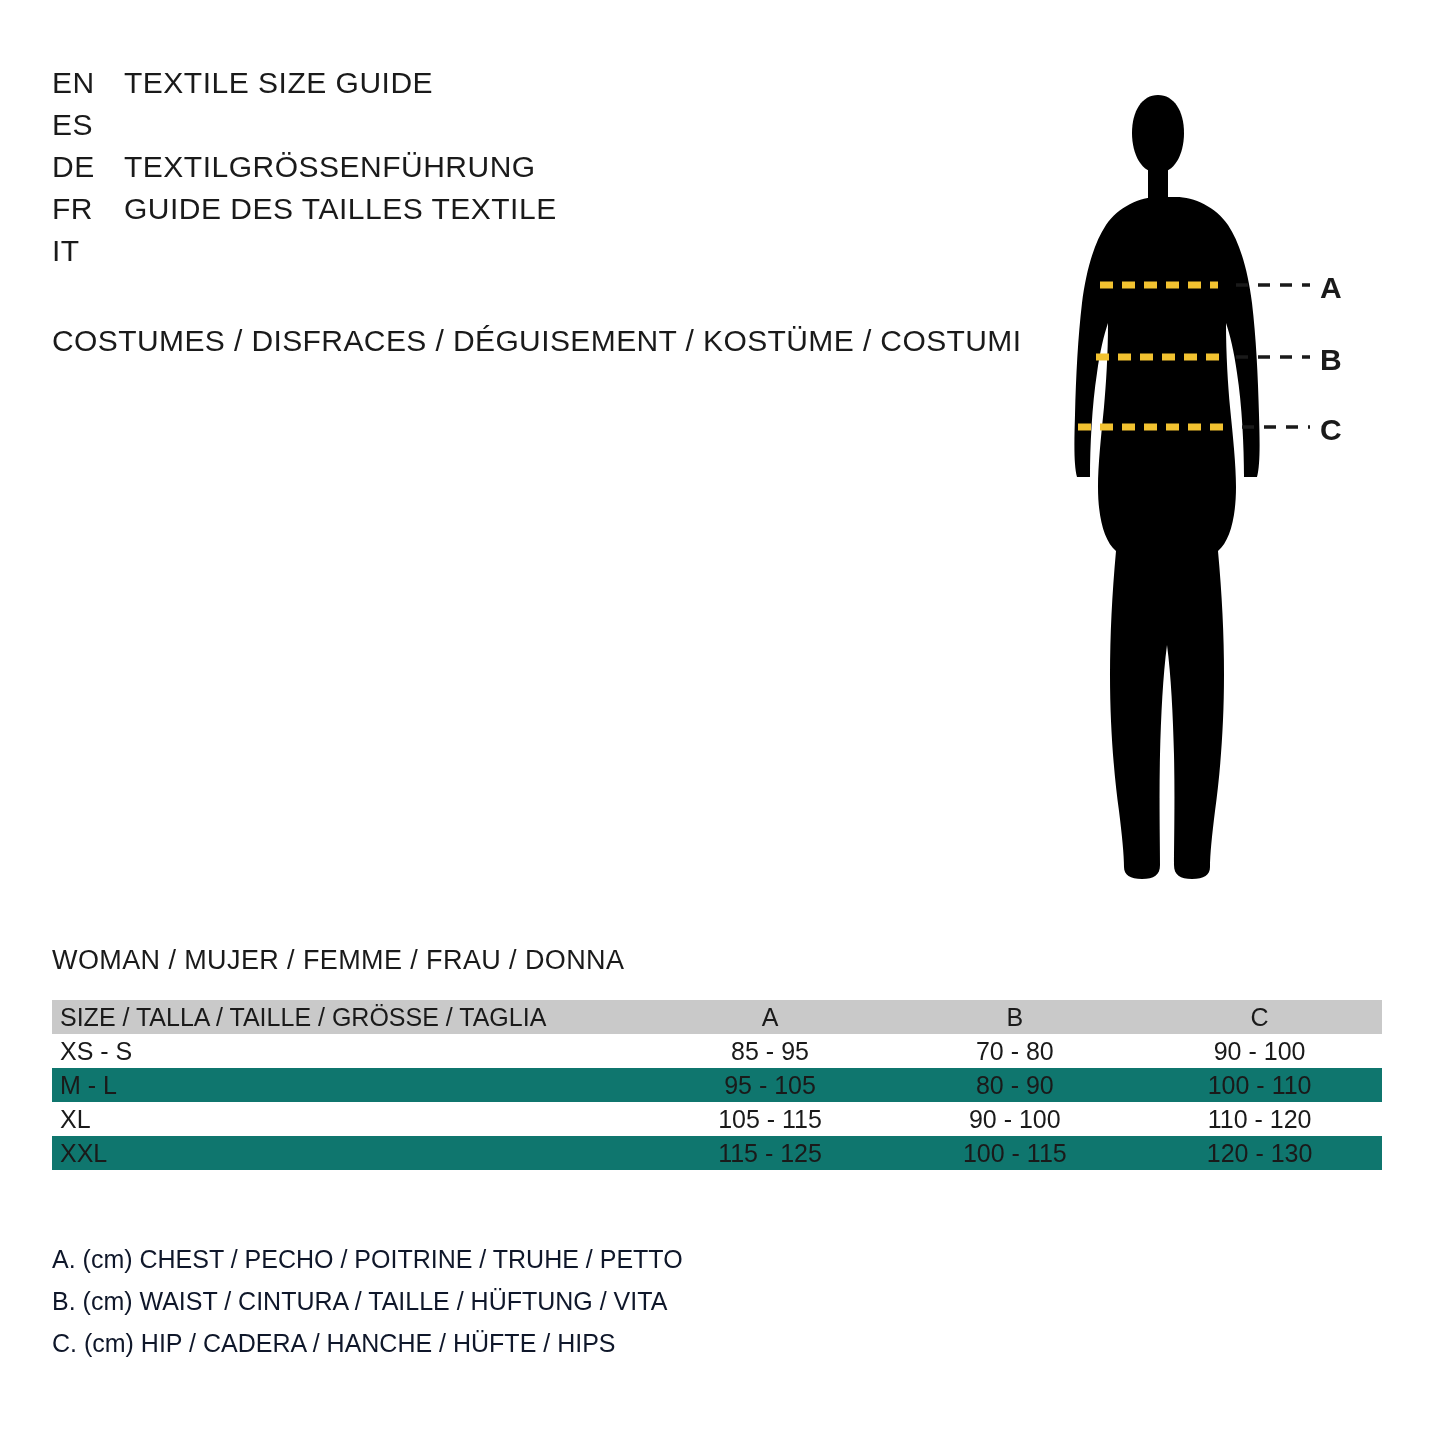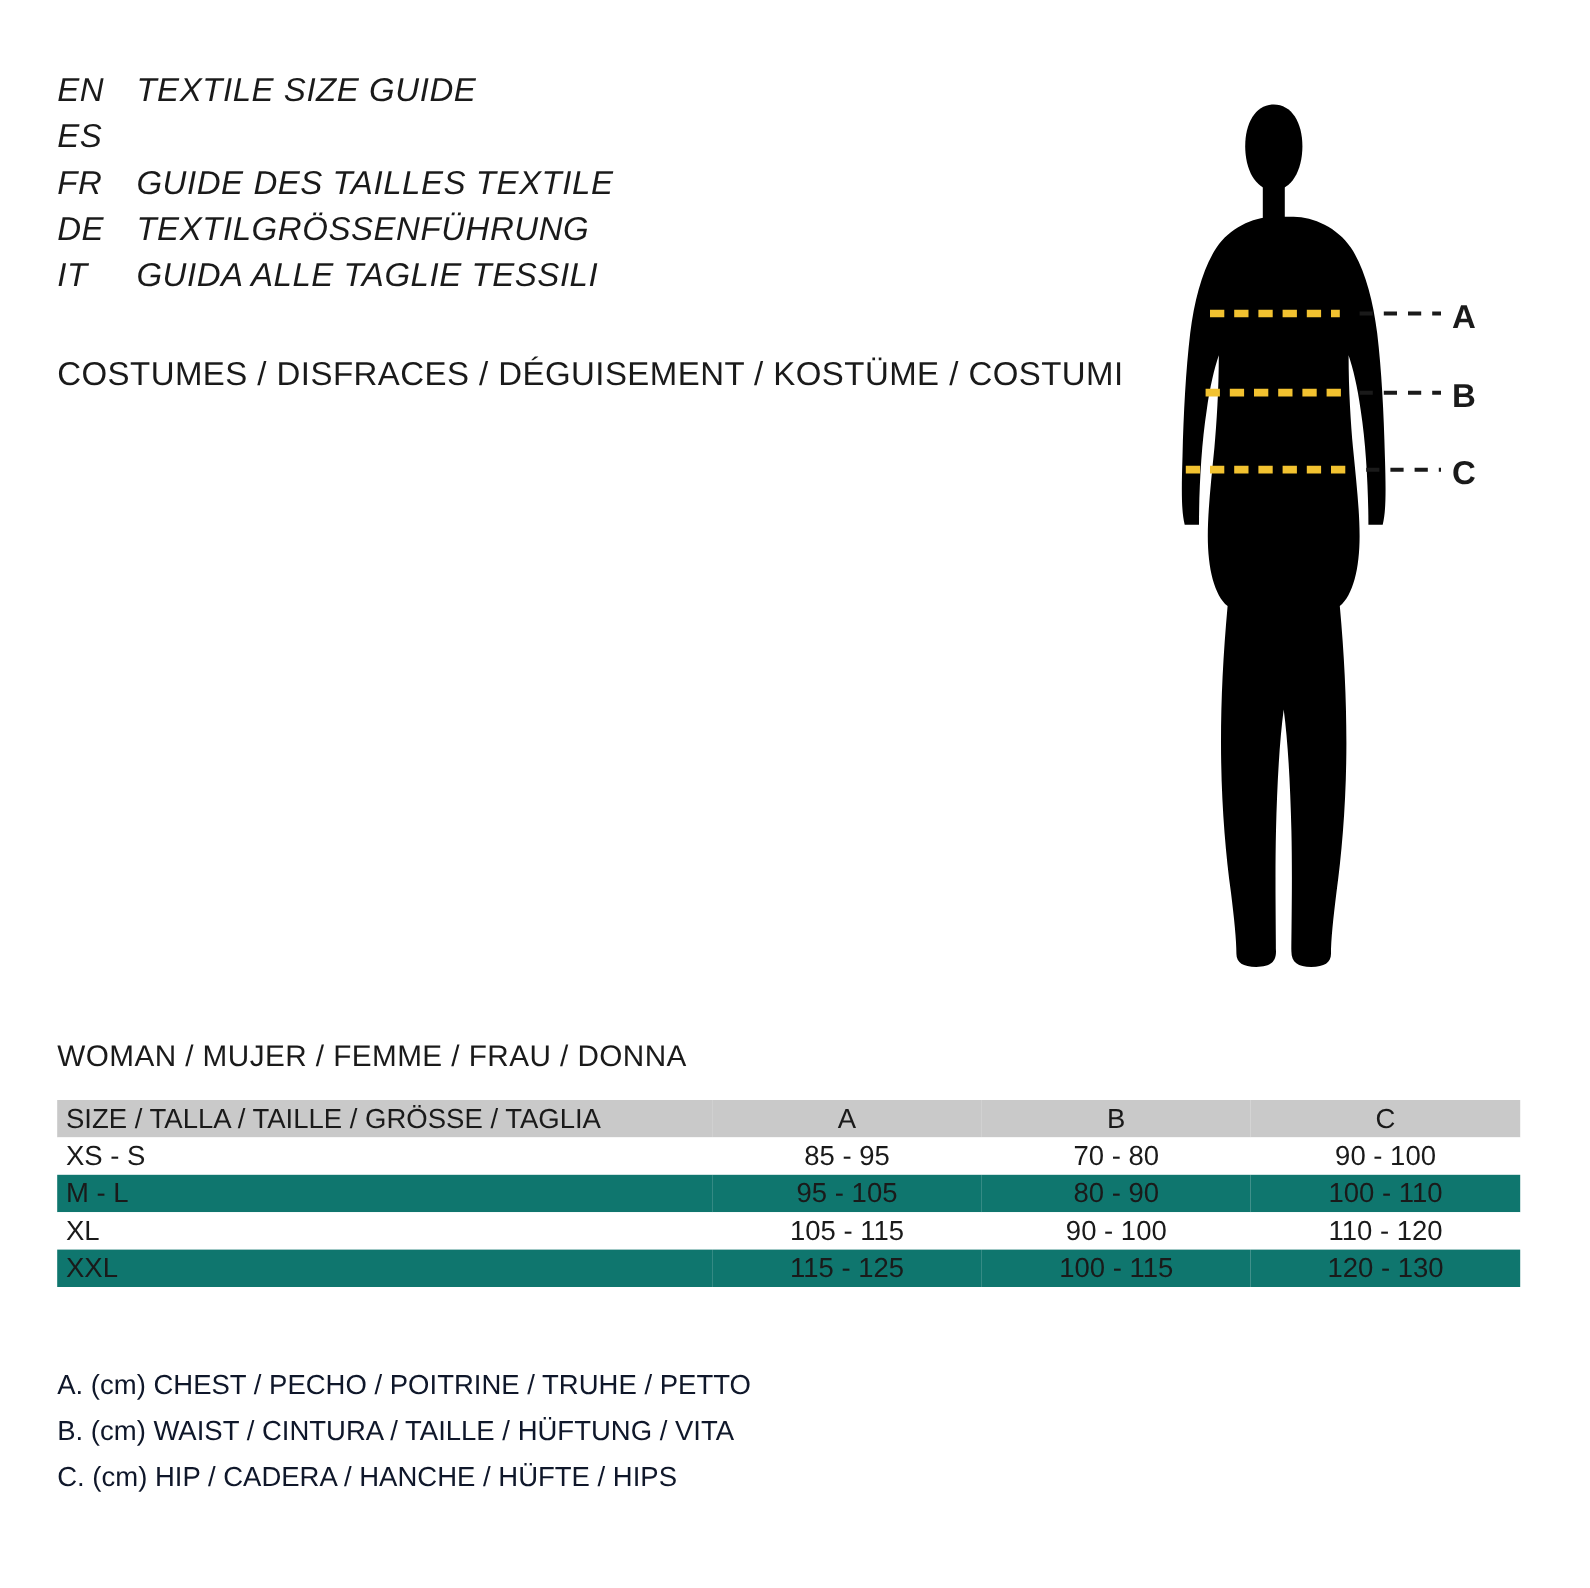--- a/index.html
+++ b/index.html
@@ -15,21 +15,20 @@
     position: relative;
     overflow: hidden;
   }
 
   
   .lang-block {
     position: absolute;
     left: 52px;
     top: 66px;
     width: 980px;
-    font-style: italic;
   }
   .lang-row {
     display: flex;
     align-items: baseline;
     height: 42px;
     font-size: 30px;
     letter-spacing: 0.5px;
     color: #1a1a1a;
   }
   .lang-code {
@@ -126,30 +125,29 @@
 
 <div class="lang-block">
   <div class="lang-row">
     <span class="lang-code">EN</span>
     <span class="lang-text">TEXTILE SIZE GUIDE</span>
   </div>
   <div class="lang-row">
     <span class="lang-code">ES</span>
   </div>
   <div class="lang-row">
+    <span class="lang-code">DE</span>
+    <span class="lang-text">TEXTILGRÖSSENFÜHRUNG</span>
+  </div>
+  <div class="lang-row">
     <span class="lang-code">FR</span>
     <span class="lang-text">GUIDE DES TAILLES TEXTILE</span>
   </div>
   <div class="lang-row">
-    <span class="lang-code">DE</span>
-    <span class="lang-text">TEXTILGRÖSSENFÜHRUNG</span>
-  </div>
-  <div class="lang-row">
     <span class="lang-code">IT</span>
-    <span class="lang-text">GUIDA ALLE TAGLIE TESSILI</span>
   </div>
 </div>
 
 <div class="costumes-line">COSTUMES / DISFRACES / DÉGUISEMENT / KOSTÜME / COSTUMI</div>
 
 <div class="figure-wrap">
   <svg width="380" height="830" viewBox="0 0 380 830" xmlns="http://www.w3.org/2000/svg">
     <g fill="#000000">
 
       <path d="M138 40 C122 40 112 56 112 78 C112 100 122 118 138 118 C154 118 164 100 164 78 C164 56 154 40 138 40 Z"></path>

